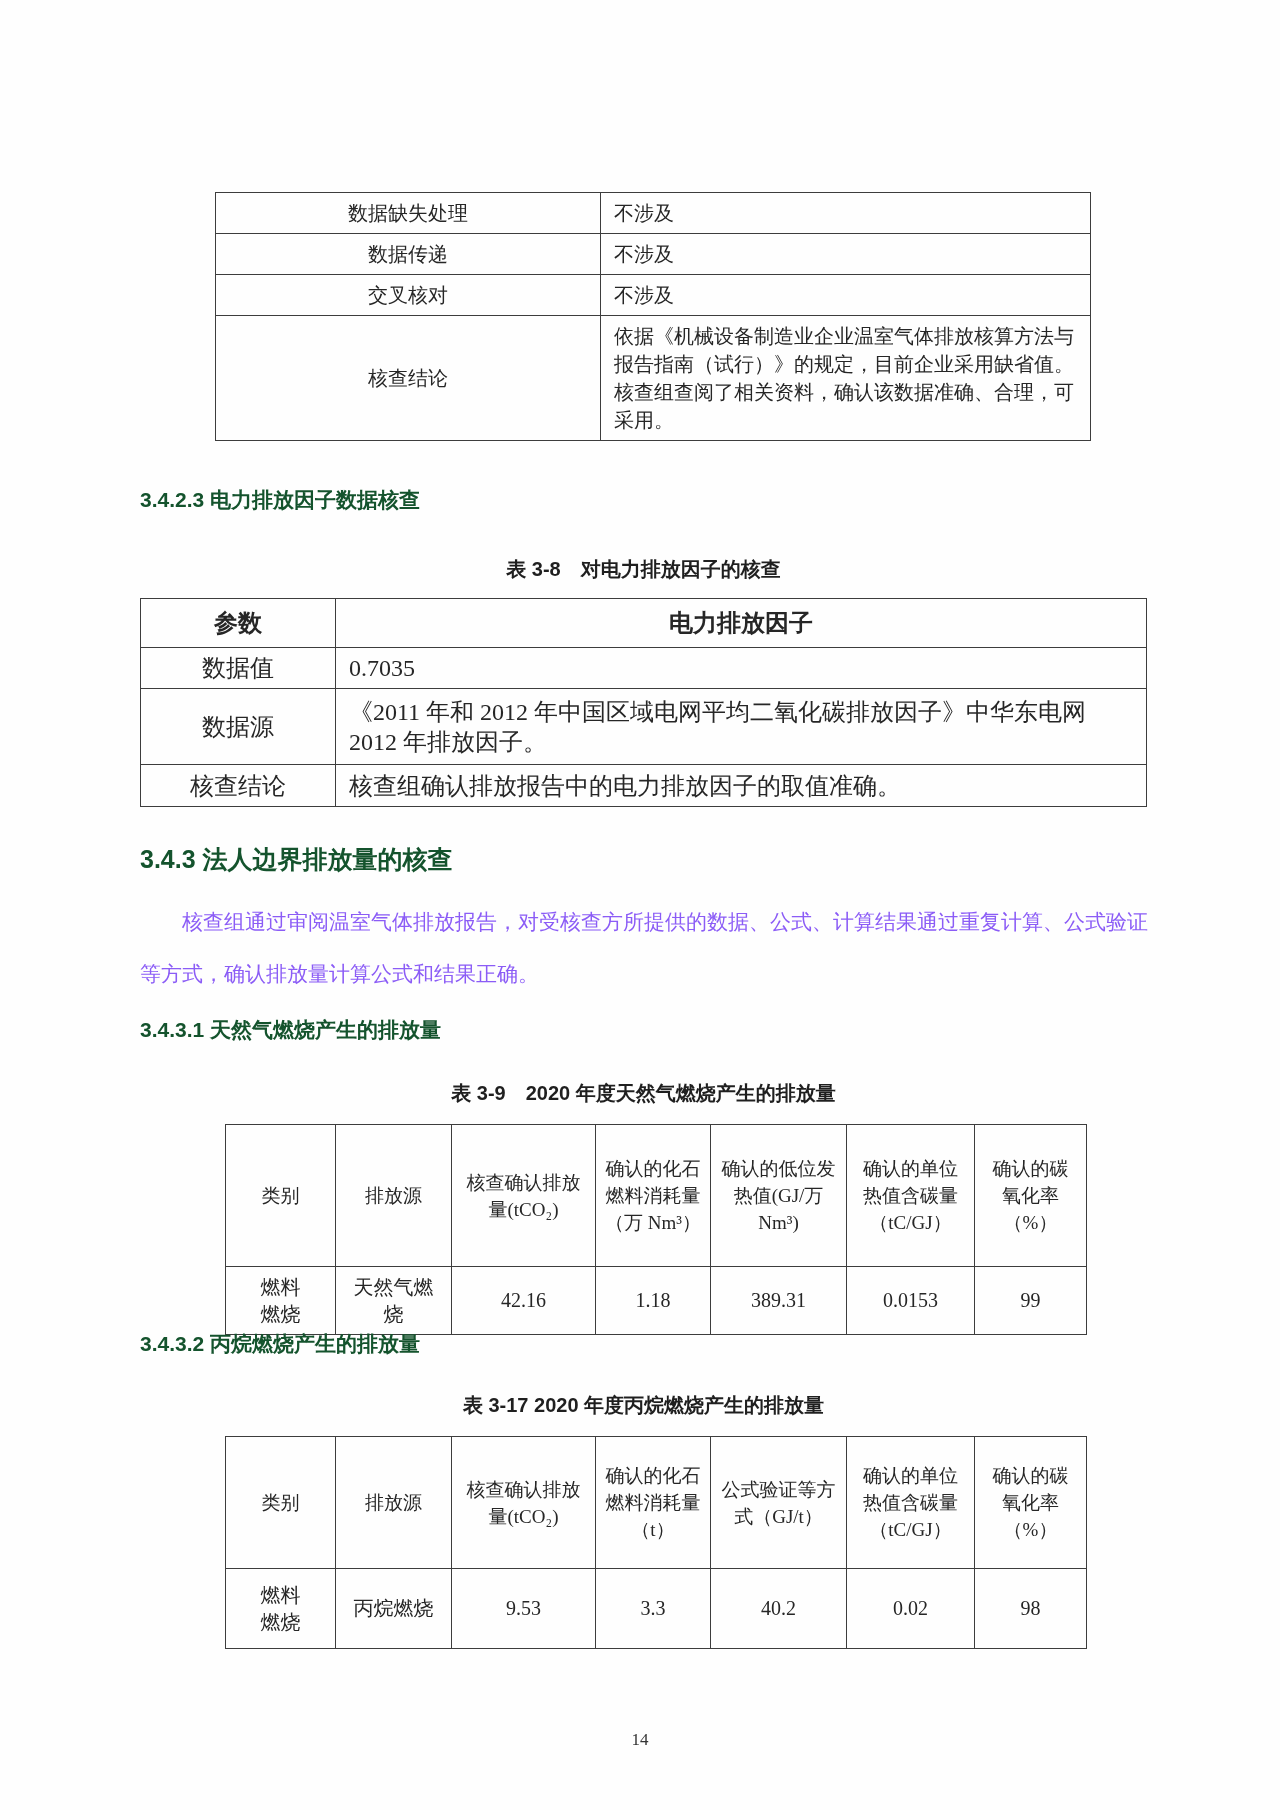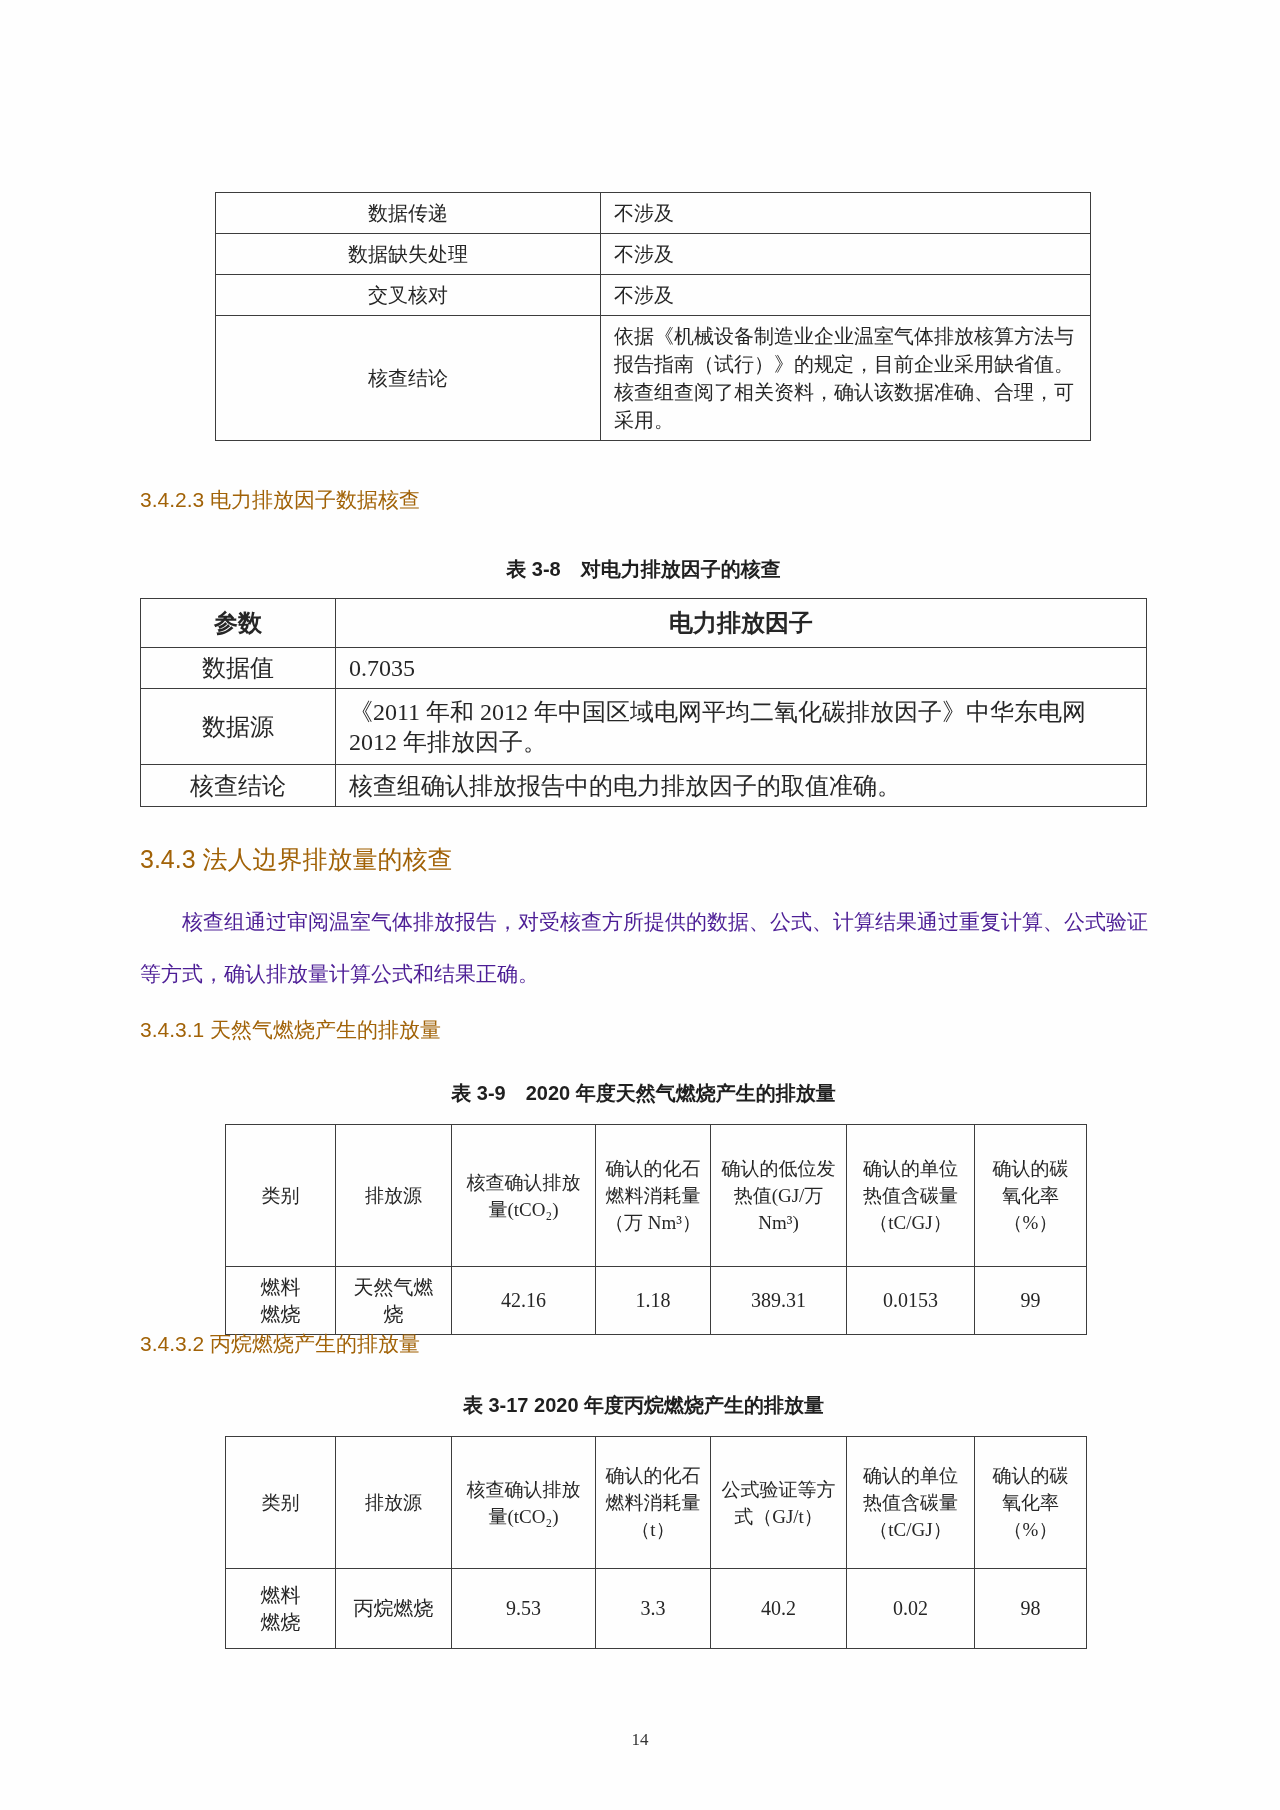--- a/index.html
+++ b/index.html
@@ -14,39 +14,39 @@
 
   
   .t-cont{position:absolute;left:215px;top:192px;width:876px;table-layout:fixed;}
   .t-cont td{font-size:20px;}
   .t-cont .lab{text-align:center;padding:2px 4px;}
   .t-cont .val{text-align:left;padding:6px 13px;line-height:28px;}
   .t-cont tr.r-s{height:37px;}
   .t-cont tr.r-l{height:88px;}
 
   
-  .h-small{position:absolute;font-family:"Liberation Sans", sans-serif;font-weight:400;
-           font-size:21px;color:#a16207;white-space:nowrap;}
+  .h-small{position:absolute;font-family:"Liberation Sans", sans-serif;font-weight:700;
+           font-size:21px;color:#14532d;white-space:nowrap;}
   #h343{font-size:25px;}
 
   .tbl-title{position:absolute;left:140px;width:1007px;text-align:center;
              font-family:"Liberation Sans", sans-serif;font-weight:700;font-size:20px;color:#1f1f1f;}
 
   
   .t38{position:absolute;left:140px;top:598px;width:1007px;table-layout:fixed;}
   .t38 td{font-size:24px;}
   .t38 .lab{text-align:center;padding:2px 4px;}
   .t38 .val{text-align:left;padding:5px 13px;line-height:30px;}
   .t38 tr.hdr td{font-weight:700;text-align:center;height:46px;}
   .t38 tr.r1{height:40px;} .t38 tr.r2{height:40px;}
   .t38 tr.r3{height:76px;} .t38 tr.r4{height:42px;}
 
   
   .para{position:absolute;left:140px;top:896px;width:1008px;font-size:21px;
-        line-height:52px;text-align:justify;text-indent:2em;color:#4c1d95;}
+        line-height:52px;text-align:justify;text-indent:2em;color:#8b5cf6;}
 
   
   .t-emis{position:absolute;table-layout:fixed;width:862px;left:225px;}
   .t-emis td{text-align:center;font-size:19px;}
   .t-emis tr.hdr td{line-height:27px;padding:4px 9px;}
   .t-emis tr.dat td{font-size:20px;line-height:27px;}
   .t-emis tr.dat .cat{padding:0 30px;}
   .t-emis tr.dat .src{padding:0 14px;}
   #t39 tr.hdr{height:142px;} #t39 tr.dat{height:68px;}
   #t310 tr.hdr{height:132px;} #t310 tr.dat{height:80px;}
@@ -59,25 +59,25 @@
 
 <div class="page">
 
   <table class="t-cont">
     <colgroup>
         <col style="width:385px">
         <col>
       </colgroup>
     <tbody>
         <tr class="r-s">
-      <td class="lab">数据传递</td>
+      <td class="lab">数据缺失处理</td>
       <td class="val">不涉及</td>
     </tr>
     <tr class="r-s">
-      <td class="lab">数据缺失处理</td>
+      <td class="lab">数据传递</td>
       <td class="val">不涉及</td>
     </tr>
     <tr class="r-s">
       <td class="lab">交叉核对</td>
       <td class="val">不涉及</td>
     </tr>
     <tr class="r-l">
       <td class="lab">核查结论</td>
       <td class="val">依据《机械设备制造业企业温室气体排放核算方法与报告指南（试行）》的规定，目前企业采用缺省值。核查组查阅了相关资料，确认该数据准确、合理，可采用。</td>
     </tr>

